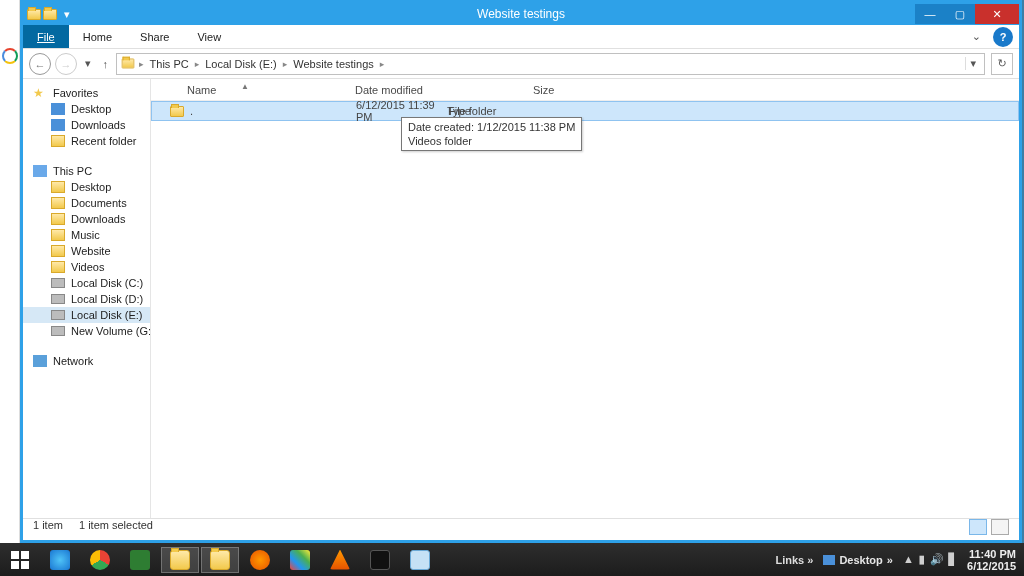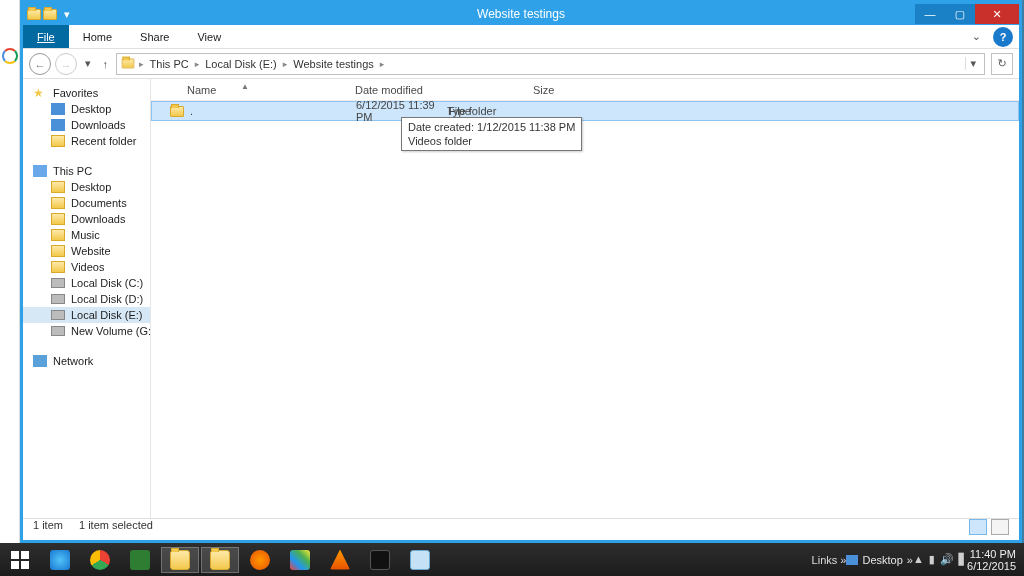--- a/index.html
+++ b/index.html
@@ -72,21 +72,21 @@
 .taskbar .start { width:40px; height:33px; display:flex; align-items:center; justify-content:center; }
 .start svg { width:18px; height:18px; }
 .tb-app { width:38px; height:26px; margin:0 1px; border:1px solid transparent; display:flex; align-items:center; justify-content:center; }
 .tb-app.active { background:rgba(255,255,255,.15); border-color:rgba(255,255,255,.25); }
 .tb-app span { width:20px; height:20px; display:inline-block; border-radius:3px; }
 .tb-sep { flex:0 0 6px; }
 .tb-addr { display:flex; align-items:center; gap:6px; margin-left:8px; }
 .tb-addr .lbl { color:#ddd; }
 .tb-addr .box { width:145px; height:18px; background:#fff; border:1px solid #333; }
 .tb-addr .go { width:18px; height:18px; background:#3a7d3a; border:1px solid #295c29; margin-left:3px; }
-.tray { margin-left:auto; display:flex; align-items:center; padding-right:8px; }
+.tray { margin-left:auto; display:flex; align-items:center; gap:10px; padding-right:8px;font-weight:bold; }
 .tray .lnk { color:#ddd; }
 .tray .dsk { display:flex; align-items:center; gap:4px; }
 .tray .icons { display:flex; gap:5px; color:#cfcfcf; font-size:10px; }
 .tray .clock { text-align:right; line-height:12px; font-size:10px; color:#eee; }
 .bg-left { position:absolute; left:0; top:0; width:20px; height:543px; background:#fff; border-right:1px solid #ddd; }
 .bg-left .g { position:absolute; left:2px; top:48px; width:16px; height:16px; border:2px solid #4a8cde; border-radius:50%; border-top-color:#e7432e; border-right-color:#0f9d58; border-bottom-color:#f4c20d; }
 </style>
 </head>
 <body>
 

